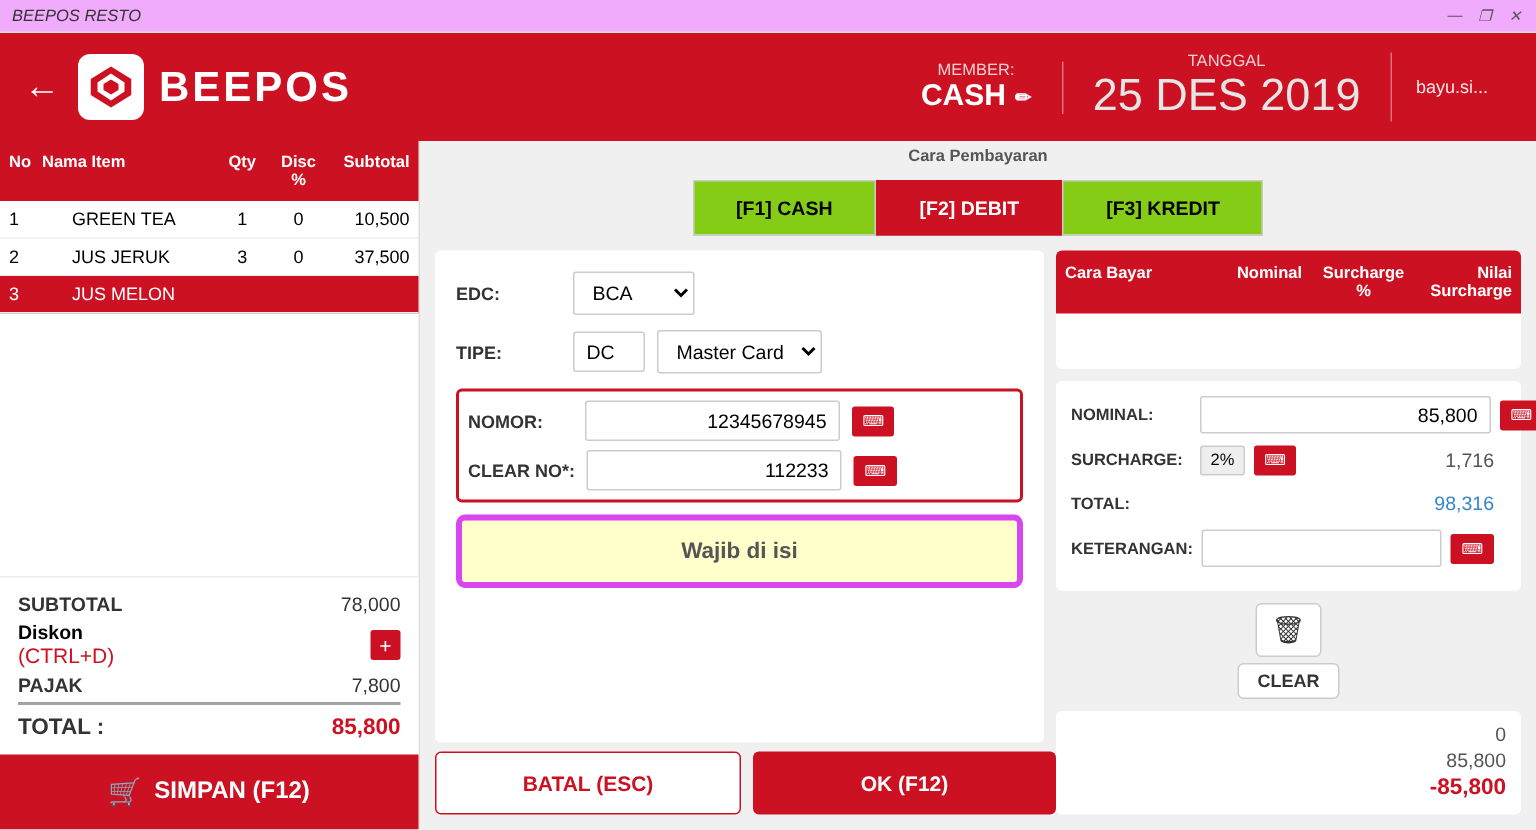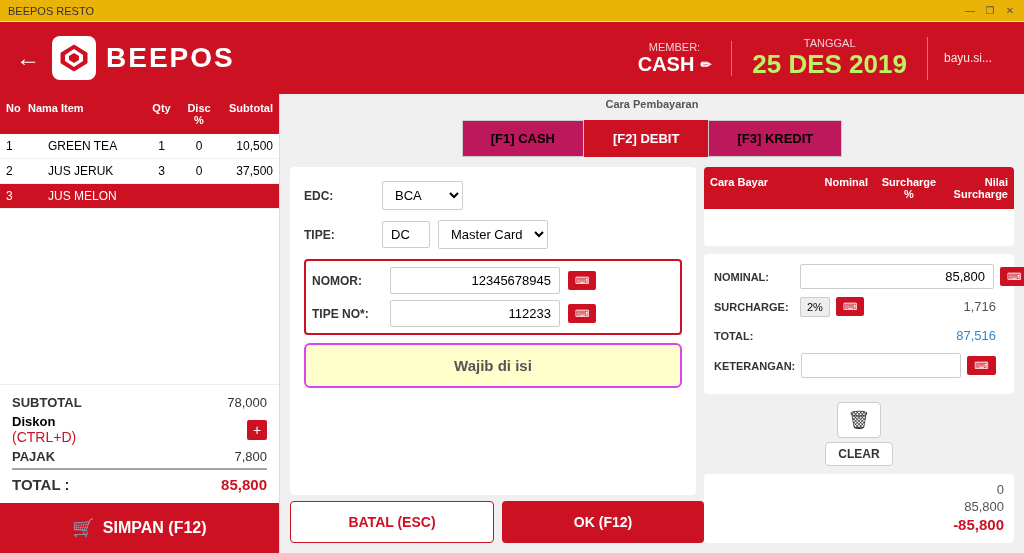--- a/index.html
+++ b/index.html
@@ -1,27 +1,28 @@
 <!DOCTYPE html>
 <html><head>
   <meta charset="utf-8">
   <style>
     * { box-sizing: border-box; margin: 0; padding: 0; font-family: Arial, sans-serif; }
     body { width: 1024px; height: 553px; overflow: hidden; background: #f0f0f0; }
 
     
     .titlebar {
-      background: #eab308;
+      background: #f0abfc;
       height: 22px;
       display: flex;
       align-items: center;
       padding: 0 8px;
       font-size: 11px;
       color: #333;
       border-bottom: 1px solid #ddd;
+      font-style: italic;
     }
     .titlebar-controls {
       margin-left: auto;
       display: flex;
       gap: 8px;
     }
     .titlebar-btn {
       width: 12px; height: 12px;
       display: flex; align-items: center; justify-content: center;
       font-size: 10px; cursor: pointer; color: #555;
@@ -90,23 +91,23 @@
       text-align: center;
       padding: 0 20px;
       border-right: 1px solid rgba(255,255,255,0.4);
     }
     .header-date-label {
       color: rgba(255,255,255,0.8);
       font-size: 11px;
       text-transform: uppercase;
     }
     .header-date-value {
-      color: #bef264;
-      font-size: 26px;
-      font-weight: bold;
+      color: #e5e5e5;
+      font-size: 30px;
+      font-weight: normal;
     }
     .header-user {
       padding: 0 16px;
       color: rgba(255,255,255,0.9);
       font-size: 12px;
     }
 
     
     .main {
       display: flex;
@@ -225,21 +226,21 @@
     .payment-tabs {
       display: flex;
       justify-content: center;
       padding: 10px 0 0;
       gap: 0;
       position: relative;
     }
     .tab-btn {
       padding: 10px 28px;
       border: 1px solid #ccc;
-      background: #be185d;
+      background: #84cc16;
       cursor: pointer;
       font-size: 13px;
       font-weight: bold;
     }
     .tab-btn.active {
       background: #cc1122;
       color: white;
       border-color: #cc1122;
     }
 
@@ -305,21 +306,21 @@
       color: white;
       border: none;
       padding: 4px 7px;
       font-size: 10px;
       cursor: pointer;
       border-radius: 2px;
     }
 
     .warning-box {
       background: #ffffcc;
-      border: 2px solid #d946ef;
+      border: 4px solid #d946ef;
       border-radius: 6px;
       padding: 12px 24px;
       font-size: 15px;
       font-weight: bold;
       color: #555;
       text-align: center;
       margin-top: 8px;
     }
 
     
@@ -609,21 +610,21 @@
 
           <div class="highlighted-row">
 
             <div class="highlighted-inner">
               <label class="form-label">NOMOR:</label>
               <input class="form-input" style="width: 170px; text-align: right;" value="12345678945">
               <button class="kb-btn">⌨</button>
             </div>
 
             <div class="highlighted-inner">
-              <label class="form-label">TIPE NO*:</label>
+              <label class="form-label">CLEAR NO*:</label>
               <input class="form-input" style="width: 170px; text-align: right;" value="112233">
               <button class="kb-btn">⌨</button>
             </div>
           </div>
 
           <div class="warning-box">Wajib di isi</div>
         </div>
 
         <div class="action-btns">
           <button class="batal-btn">BATAL (ESC)</button>
@@ -649,21 +650,21 @@
             <button class="kb-btn">⌨</button>
           </div>
           <div class="nominal-row">
             <span class="nominal-label">SURCHARGE:</span>
             <span class="pct-badge">2%</span>
             <button class="kb-btn">⌨</button>
             <span class="nominal-value">1,716</span>
           </div>
           <div class="nominal-row">
             <span class="nominal-label">TOTAL:</span>
-            <span class="nominal-value blue">87,516</span>
+            <span class="nominal-value blue">98,316</span>
           </div>
           <div class="nominal-row">
             <span class="nominal-label">KETERANGAN:</span>
             <input class="keterangan-input" value="" style="">
             <button class="kb-btn">⌨</button>
           </div>
         </div>
 
         <div class="clear-area">
           <button class="clear-icon-btn">

